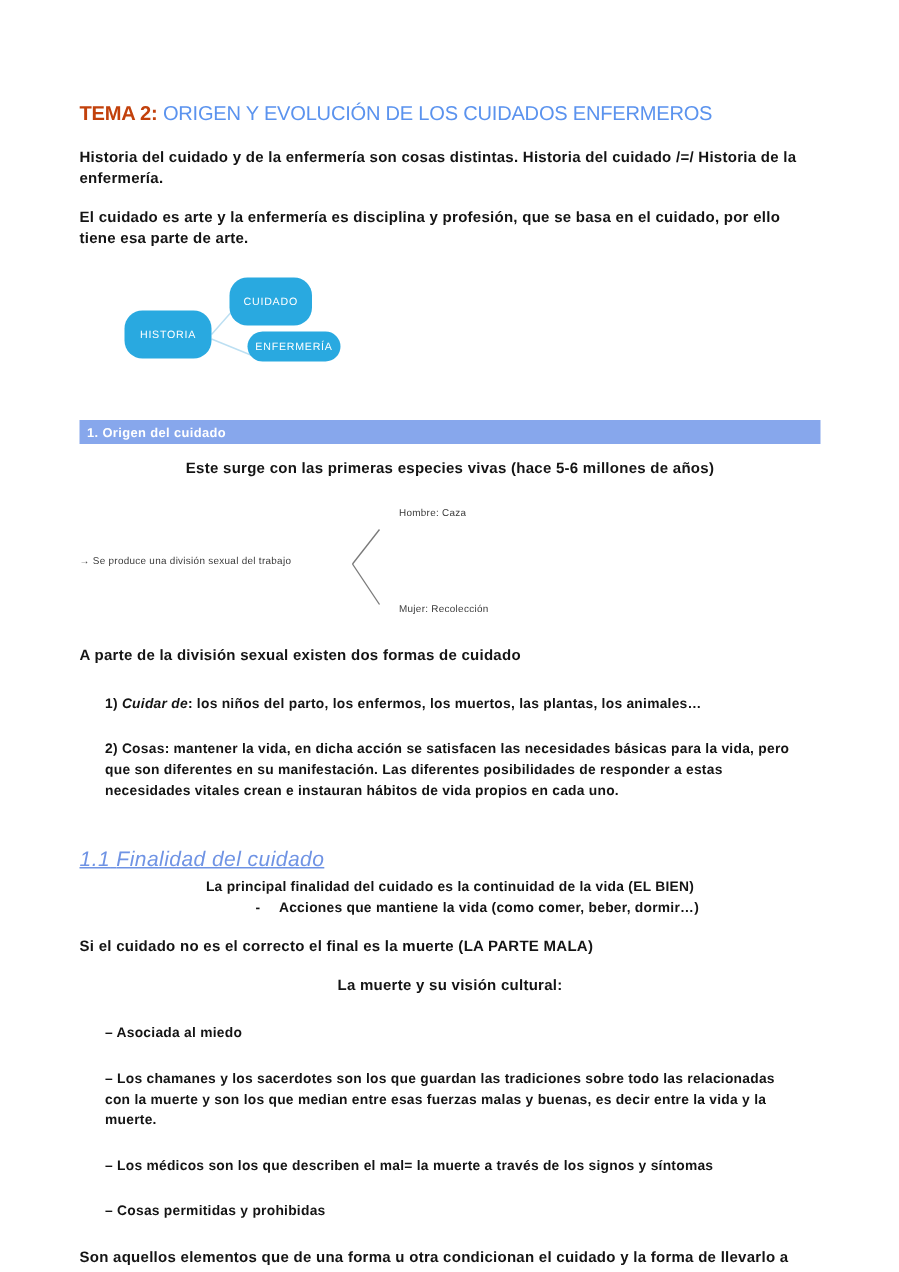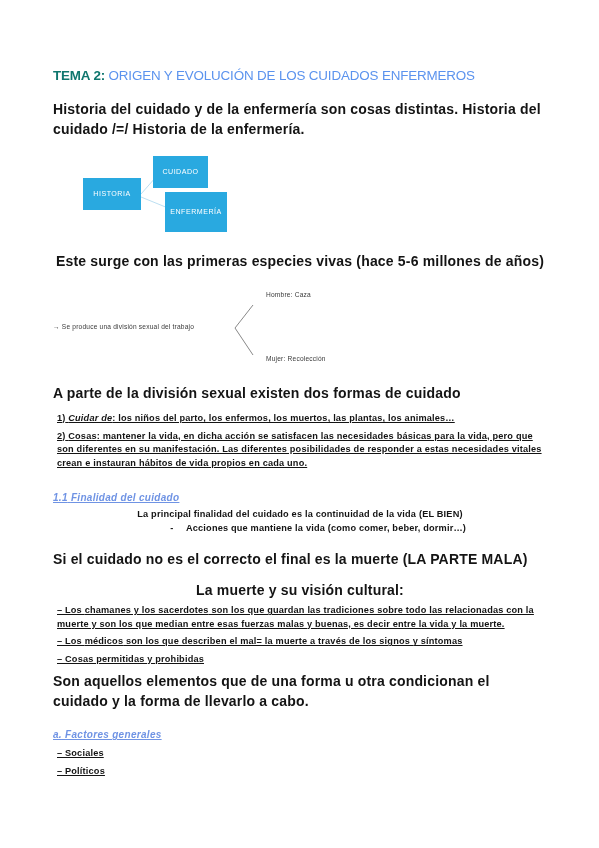--- a/index.html
+++ b/index.html
@@ -31,30 +31,30 @@
   
   .doc-title {
     font-size: 13.4px;
     line-height: 1.25;
     margin: 0 0 14px 0;
     letter-spacing: -0.15px;
     white-space: nowrap;
   }
   .doc-title .tema {
     font-weight: bold;
-    color: #0f766e;
+    color: #c2410c;
   }
   .doc-title .rest {
     font-weight: normal;
     color: #5b93ee;
   }
 
   
   p.body {
-    font-size: 14px;
+    font-size: 10px;
     line-height: 1.45;
     margin: 0 0 11px 0;
     letter-spacing: 0.18px;
     color: #141414;
     font-weight: 600;
   }
   p.body.tight { margin-bottom: 9px; }
   p.body.nogap { margin-bottom: 0; text-align: center; }
 
   .b { font-weight: 800; }
@@ -69,40 +69,40 @@
   }
   .diagram svg {
     position: absolute;
     left: 0;
     top: 0;
   }
   .node {
     position: absolute;
     background: #29a9e0;
     color: #ffffff;
-    border-radius: 0;
+    border-radius: 12px;
     font-size: 7.1px;
     letter-spacing: 0.5px;
     display: flex;
     align-items: center;
     justify-content: center;
     text-align: center;
     box-sizing: border-box;
   }
   .node-historia {
     left: 12px; top: 27px;
     width: 58px; height: 32px;
   }
   .node-cuidado {
     left: 82px; top: 5px;
     width: 55px; height: 32px;
   }
   .node-enfermeria {
     left: 94px; top: 41px;
-    width: 62px; height: 40px;
+    width: 62px; height: 20px;
   }
 
   
   .section-band {
     background: #87a7ec;
     color: #ffffff;
     font-size: 8.6px;
     font-weight: 700;
     letter-spacing: 0.25px;
     padding: 3px 5px 3px 5px;
@@ -140,74 +140,75 @@
   .indent-1 { margin-left: 39px; }
   .indent-2 { margin-left: 50px; }
   .indent-dash { margin-left: 24px; }
 
   li.item {
     font-size: 9.2px;
     line-height: 1.48;
     letter-spacing: 0.18px;
     color: #141414;
     font-weight: 600;
-    margin: 4px;
-    text-decoration: underline;
+    margin: 17px;
   }
 
   .dash-row {
     font-size: 9.2px;
     line-height: 1.48;
     letter-spacing: 0.18px;
     color: #141414;
     font-weight: 600;
     text-align: center;
   }
   .dash-row .dash-mark {
     display: inline-block;
     width: 28px;
   }
 
   
   .subheading {
-    font-size: 10px;
+    font-size: 14px;
     color: #6f93e4;
     font-style: italic;
-    font-weight: 700;
+    font-weight: 400;
     text-decoration: underline;
     letter-spacing: 0.3px;
     margin: 0 0 3px 0;
     display: inline-block;
   }
   .subheading-wrap { margin: 0 0 2px 0; }
   .subheading-wrap.gap { margin-top: 13px; }
   .spacer-md { height: 13px; }
 </style>
 </head>
 <body>
 
 <div class="page">
   <div class="content">
 
     <h1 class="doc-title">
       <span class="tema">TEMA 2:</span><span class="rest"> ORIGEN Y EVOLUCIÓN DE LOS CUIDADOS ENFERMEROS</span>
     </h1>
 
     <p class="body">Historia del cuidado y de la enfermería son cosas distintas. Historia del cuidado /=/ Historia de la enfermería.</p>
+    <p class="body">El cuidado es arte y la enfermería es disciplina y profesión, que se basa en el cuidado, por ello tiene esa parte de arte.</p>
 
     <div class="diagram">
       <svg width="200" height="78" viewBox="0 0 200 78">
         <line x1="70" y1="43" x2="85" y2="26" stroke="#bcdff2" stroke-width="1"></line>
         <line x1="70" y1="46" x2="97" y2="57" stroke="#bcdff2" stroke-width="1"></line>
       </svg>
       <div class="node node-historia">HISTORIA</div>
       <div class="node node-cuidado">CUIDADO</div>
       <div class="node node-enfermeria">ENFERMERÍA</div>
     </div>
 
+    <div class="section-band">1. Origen del cuidado</div>
 
     <p class="body nogap">Este surge con las primeras especies vivas (hace 5-6 millones de años)</p>
 
     <div class="branch">
       <svg width="380" height="86" viewBox="0 0 380 86">
         <line x1="200" y1="20" x2="182" y2="43" stroke="#7a7a7a" stroke-width="0.9"></line>
         <line x1="182" y1="43" x2="200" y2="70" stroke="#7a7a7a" stroke-width="0.9"></line>
       </svg>
       <div class="branch-label bl-main">→ Se produce una división sexual del trabajo</div>
       <div class="branch-label bl-top">Hombre: Caza</div>
@@ -242,20 +243,23 @@
     </div>
 
     <div class="spacer-md"></div>
 
     <p class="body">Si el cuidado no es el correcto el final es la muerte (LA PARTE MALA)</p>
 
     <p class="body nogap">La muerte y su visión cultural:</p>
 
     <ul class="plain indent-2">
       <li class="item">
+        <span>– Asociada al </span><span class="b">miedo</span><span></span>
+      </li>
+      <li class="item">
         <span>– Los </span><span class="b">chamanes y los sacerdotes</span><span> son los que guardan las tradiciones sobre todo las relacionadas con la muerte y son los que median entre esas fuerzas malas y buenas, es decir entre la vida y la muerte.</span>
       </li>
       <li class="item">
         <span>– Los </span><span class="b">médicos</span><span> son los que describen el mal= la muerte a través de los signos y síntomas</span>
       </li>
       <li class="item">
         <span>– Cosas permitidas y </span><span class="b">prohibidas</span><span></span>
       </li>
     </ul>
 

